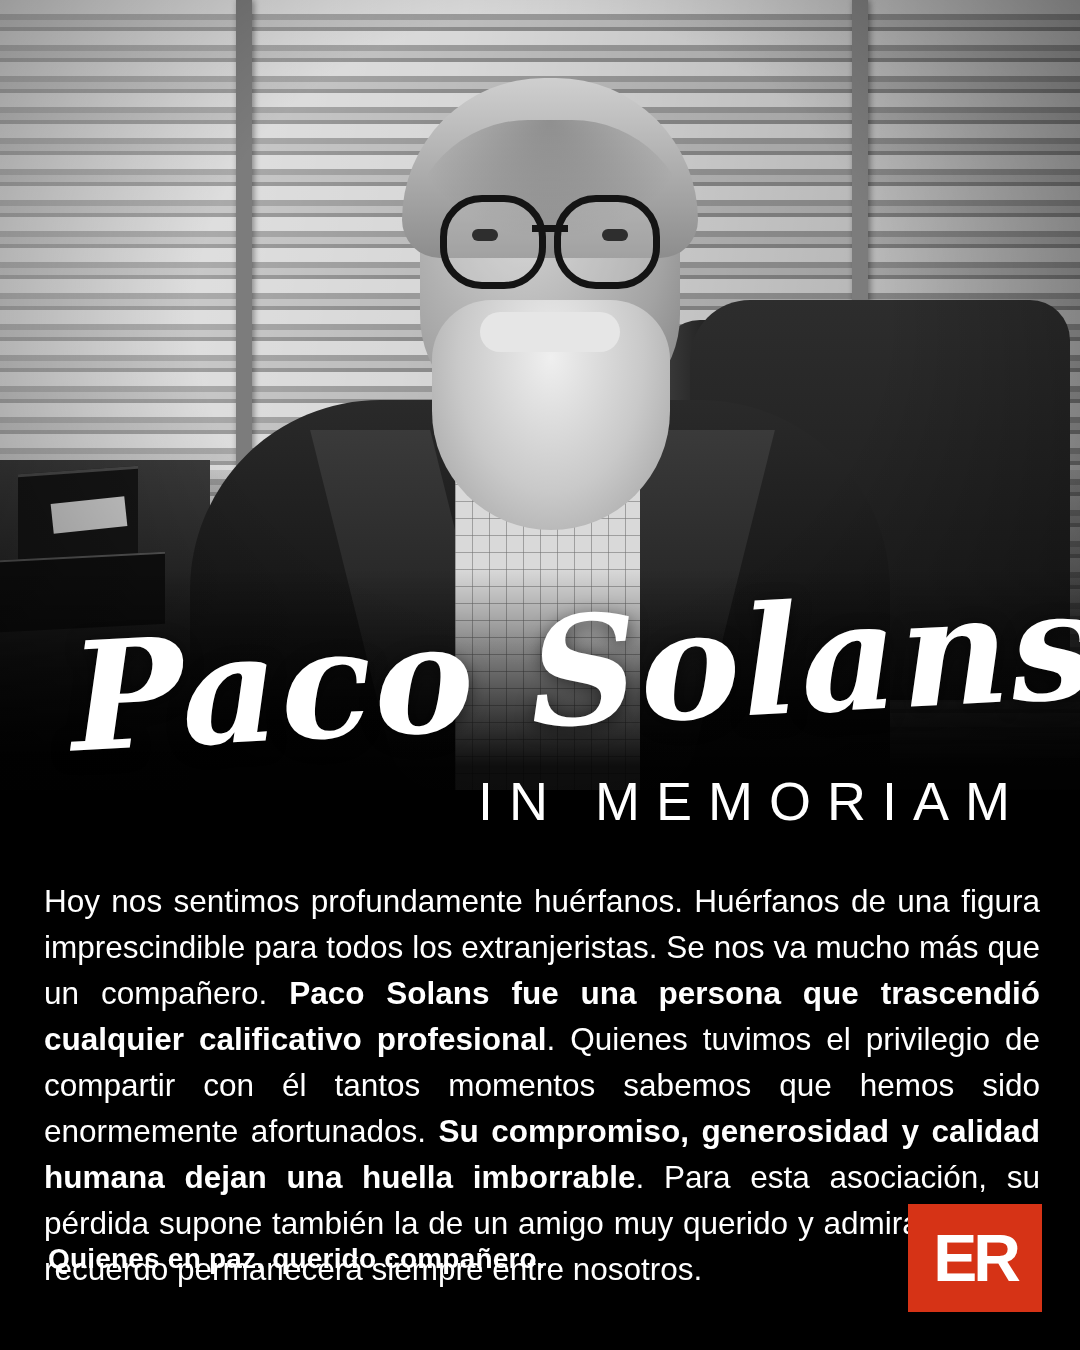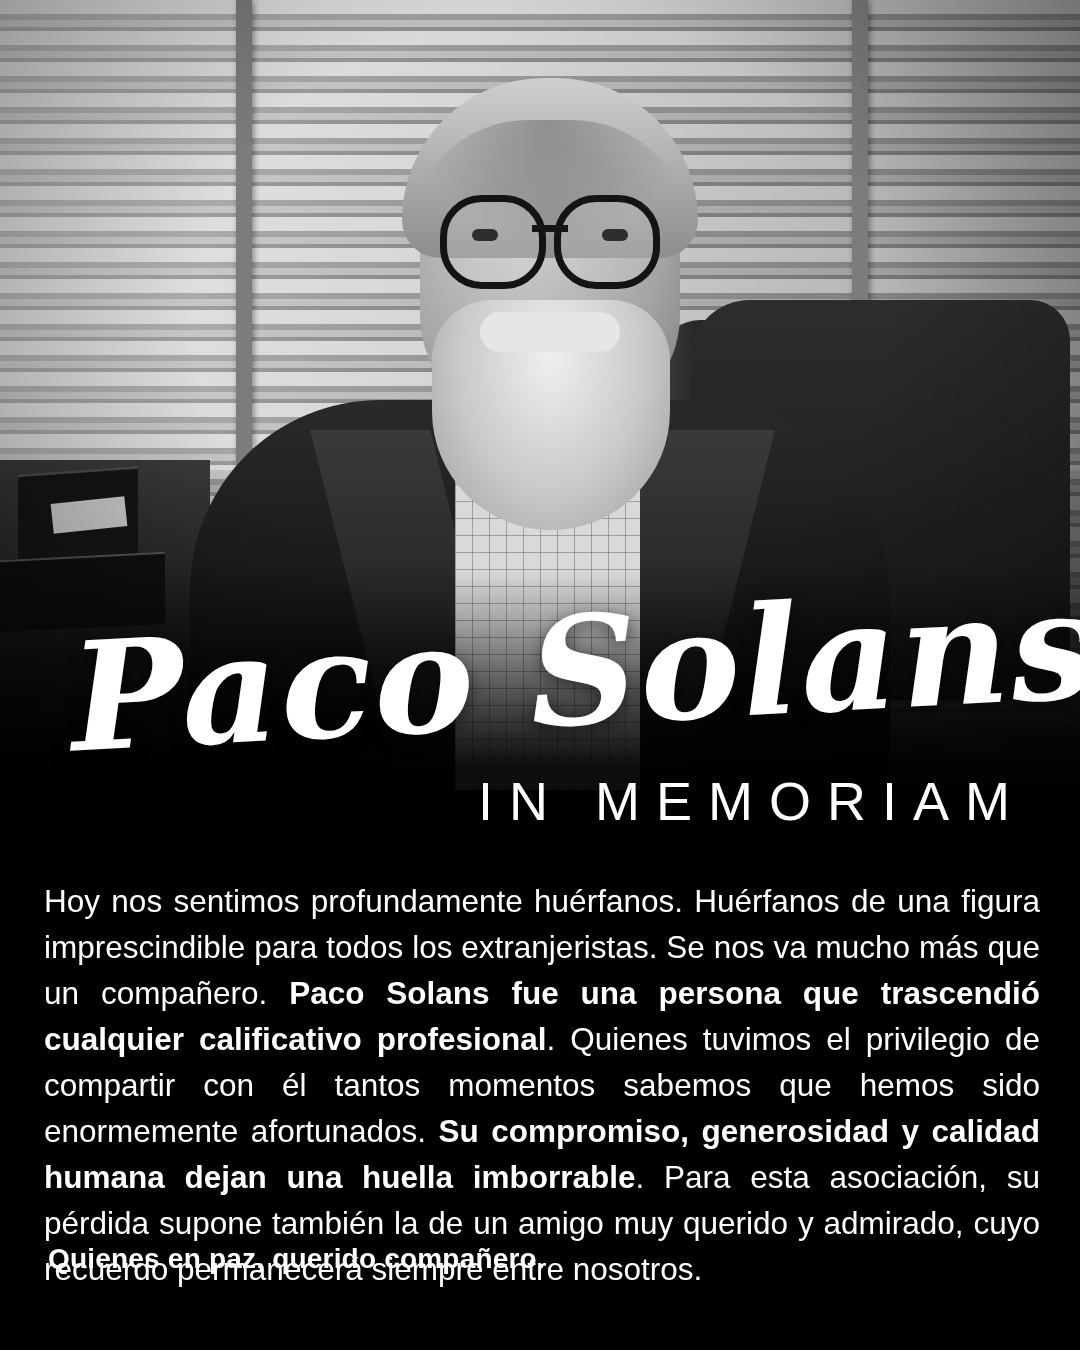--- a/index.html
+++ b/index.html
@@ -331,14 +331,17 @@
 
   <div class="script-name">Paco Solans</div>
   <div class="in-memoriam">IN MEMORIAM</div>
 
   <p class="body-text">
     <span>Hoy nos sentimos profundamente huérfanos. Huérfanos de una figura imprescindible para todos los extranjeristas. Se nos va mucho más que un compañero. </span><b>Paco Solans fue una persona que trascendió cualquier calificativo profesional</b><span>. Quienes tuvimos el privilegio de compartir con él tantos momentos sabemos que hemos sido enormemente afortunados. </span><b>Su compromiso, generosidad y calidad humana dejan una huella imborrable</b><span>. Para esta asociación, su pérdida supone también la de un amigo muy querido y admirado, cuyo recuerdo permanecerá siempre entre nosotros.</span>
   </p>
 
   <div class="farewell">Quienes en paz, querido compañero.</div>
 
+  <div class="logo">
+    <span class="logo-text">ER</span>
+  </div>
 
 </div>
 
 </body></html>

